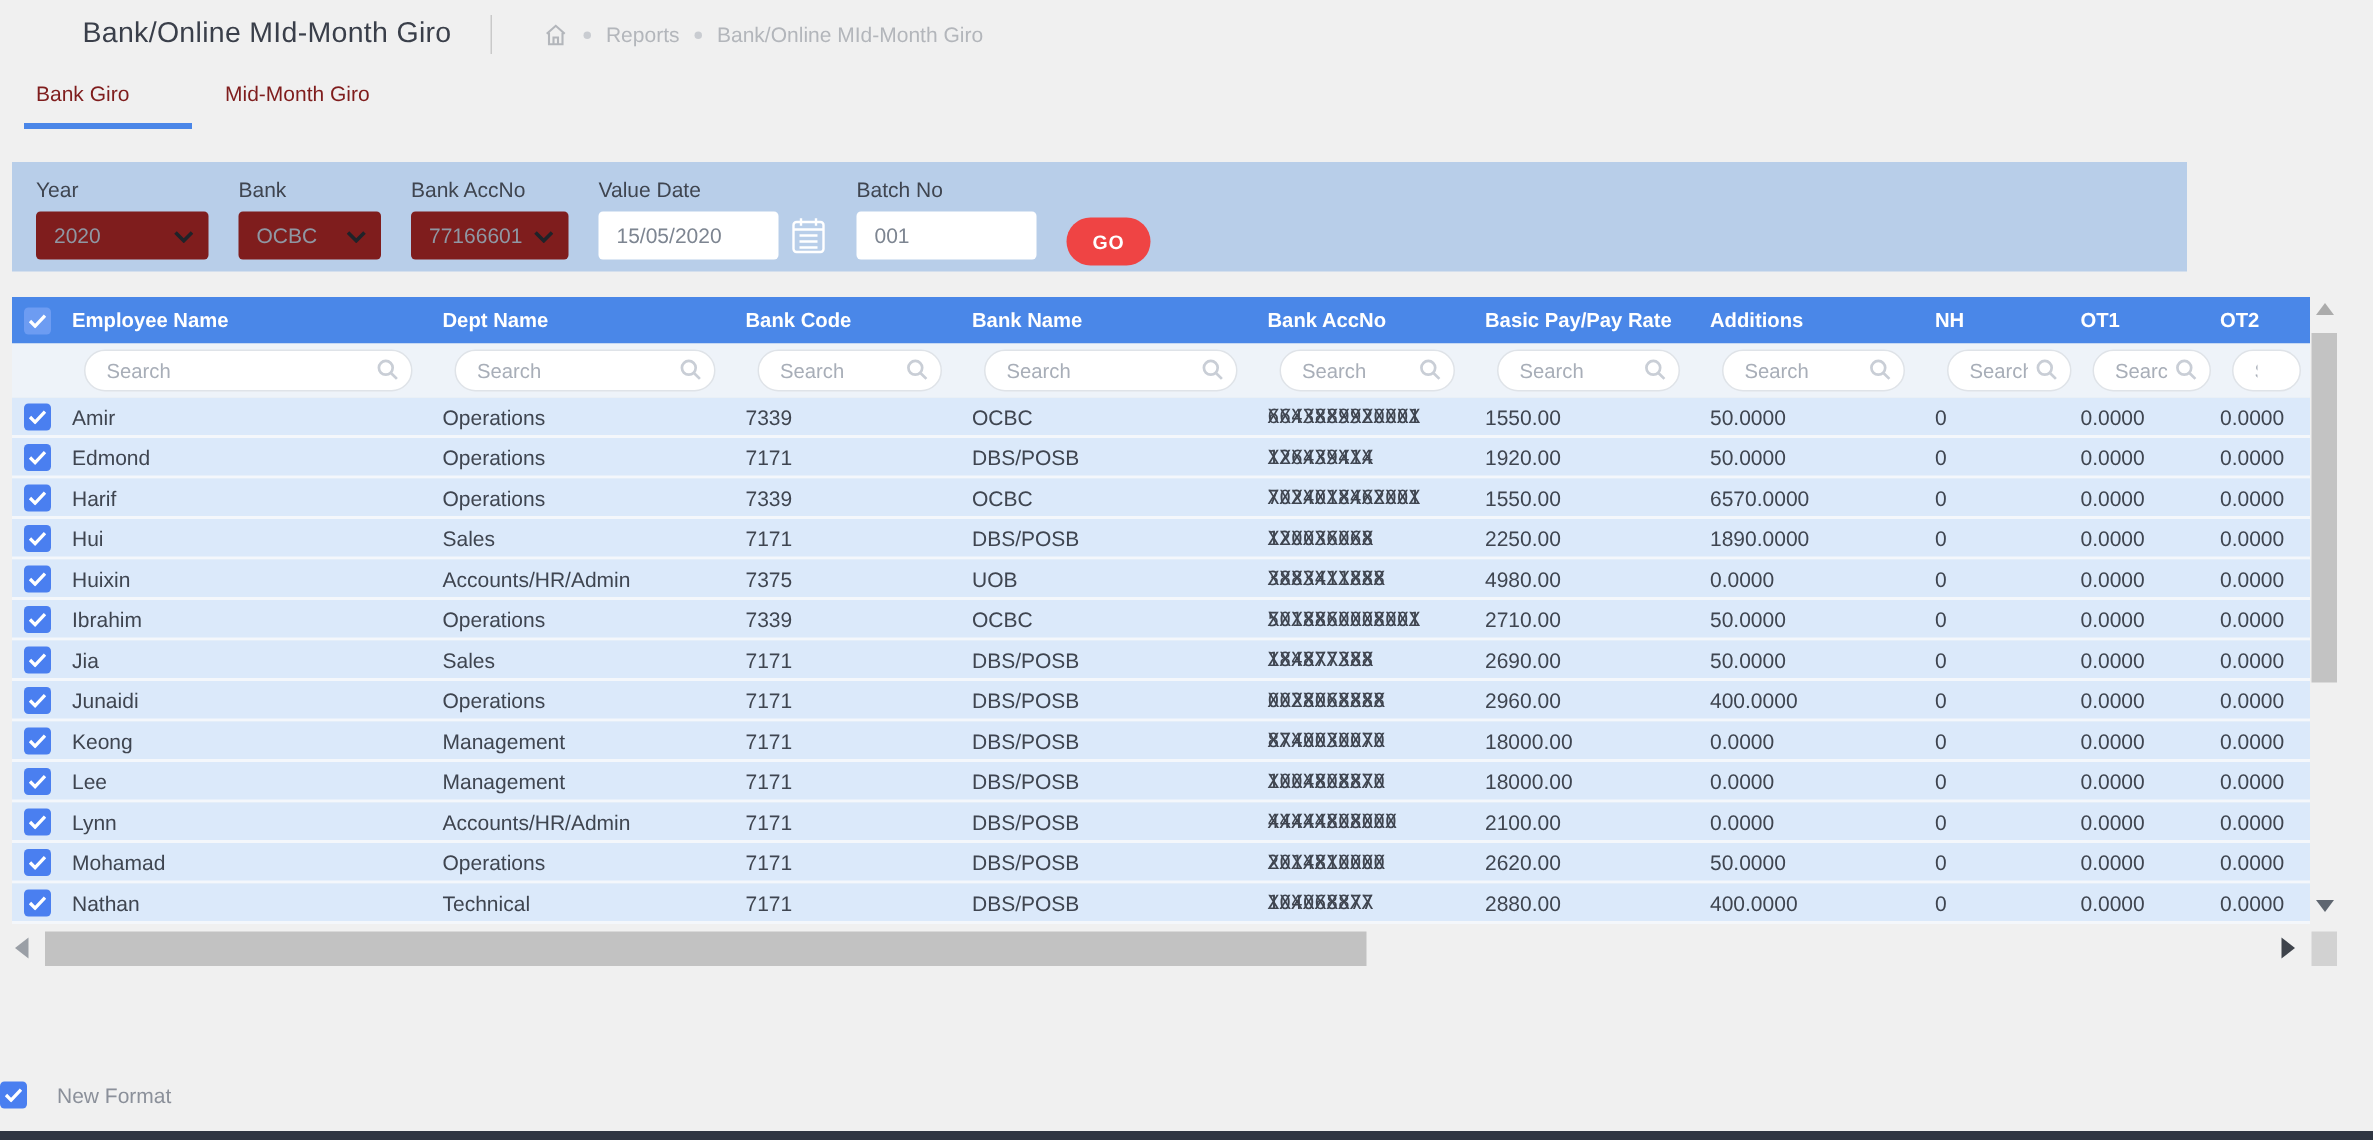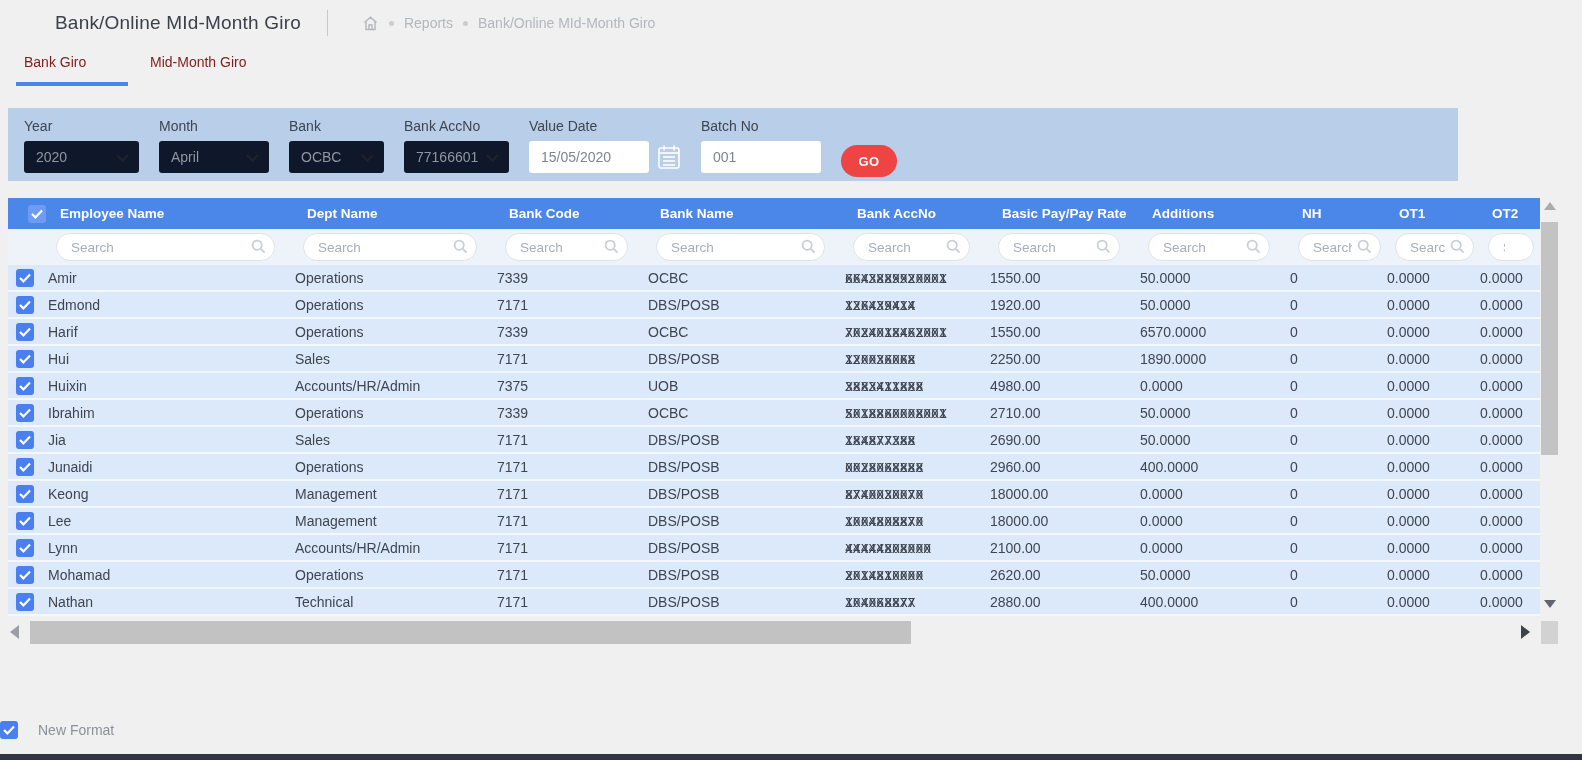--- a/index.html
+++ b/index.html
@@ -18,31 +18,31 @@
   .tabs { position:absolute; top:46px; left:0; display:flex; height:44px; }
   .tab { display:flex; align-items:flex-start; padding-top:8px; font-size:14px; color:#7f1d1d; cursor:pointer; }
   .tab.active { width:112px; margin-left:16px; padding-left:8px; border-bottom:4px solid #4a86e8; height:40px; }
   .tab.inactive { margin-left:22px; }
 
   
   .filter-panel { position:absolute; left:8px; top:108px; width:1450px; height:73px; background:#b8cee9; }
   .filters { display:flex; padding:10px 0 0 16px; }
   .f-group { display:flex; flex-direction:column; margin-right:20px; }
   .f-label { font-size:14px; color:#3f4550; margin-bottom:7px; }
-  .sel { background:#0f172a; height:32px; border-radius:3px; display:flex; align-items:center; justify-content:space-between; padding:0 10px 0 12px; font-size:14px; color:#8f97a3; cursor:pointer; }
+  .sel { background:#7f1d1d; height:32px; border-radius:3px; display:flex; align-items:center; justify-content:space-between; padding:0 10px 0 12px; font-size:14px; color:#8f97a3; cursor:pointer; }
   .sel-year{width:115px;} .sel-month{width:110px;} .sel-bank{width:95px;} .sel-accno{width:105px;}
   .f-input { background:#fff; height:32px; border-radius:3px; border:none; outline:none; padding:0 12px; font-size:14px; color:#7d8591; font-family:"Liberation Sans", sans-serif; }
   .inp-date{width:120px;} .inp-batch{width:120px;}
   .date-wrap { display:flex; align-items:center; gap:8px; }
   .cal-ic svg{ display:block; }
   .go-btn { margin-top:27px; width:56px; height:32px; border:none; border-radius:16px; background:#ef4444; color:#fff; font-size:13px; font-weight:bold; letter-spacing:.5px; cursor:pointer; font-family:"Liberation Sans", sans-serif; }
 
   
   .grid-row { display:grid; grid-template-columns:40px 247px 202px 151px 197px 145px 150px 150px 97px 93px 60px; align-items:center; }
-  .thead { position:absolute; left:8px; top:198px; width:1532px; height:31px; background:#4a87e8; color:#fff; font-size:13.5px; font-weight:bold; overflow:hidden;padding-left:12px; }
+  .thead { position:absolute; left:8px; top:198px; width:1532px; height:31px; background:#4a87e8; color:#fff; font-size:13.5px; font-weight:bold; overflow:hidden; }
   .thead .grid-row{height:31px;}
   .search-row { position:absolute; left:8px; top:229px; width:1532px; height:36px; background:#eef3f9; overflow:hidden; }
   .search-row .grid-row{height:36px;}
   .tbody { position:absolute; left:8px; top:265px; width:1532px; height:351px; overflow:hidden; }
   .tr { background:#dbe9fa; border-bottom:2px solid #f4f7fb; height:27px; font-size:14px; color:#3f4550; }
 
   .cb { width:18px; height:18px; border-radius:3px; background:#4a7ff0; display:flex; align-items:center; justify-content:center; margin-left:8px; cursor:pointer; }
   .cb.header-cb { background:#6d9cf2; }
   .cb svg{display:block;}
 
@@ -95,29 +95,20 @@
   <div class="tab active">Bank Giro</div>
   <div class="tab inactive">Mid-Month Giro</div>
 </div>
 
 <div class="filter-panel">
   <div class="filters">
     <div class="f-group">
       <span class="f-label">Year</span>
       <div class="sel sel-year">
         <span>2020</span>
-        <span><svg width="13" height="8" viewBox="0 0 13 8" fill="none" stroke="#1f2329" stroke-width="2.4">
-              <path d="M1 1 L6.5 6.5 L12 1"></path>
-            </svg></span>
-      </div>
-    </div>
-    <div class="f-group">
-      <span class="f-label">Month</span>
-      <div class="sel sel-month">
-        <span>April</span>
         <span><svg width="13" height="8" viewBox="0 0 13 8" fill="none" stroke="#1f2329" stroke-width="2.4">
               <path d="M1 1 L6.5 6.5 L12 1"></path>
             </svg></span>
       </div>
     </div>
     <div class="f-group">
       <span class="f-label">Bank</span>
       <div class="sel sel-bank">
         <span>OCBC</span>
         <span><svg width="13" height="8" viewBox="0 0 13 8" fill="none" stroke="#1f2329" stroke-width="2.4">

